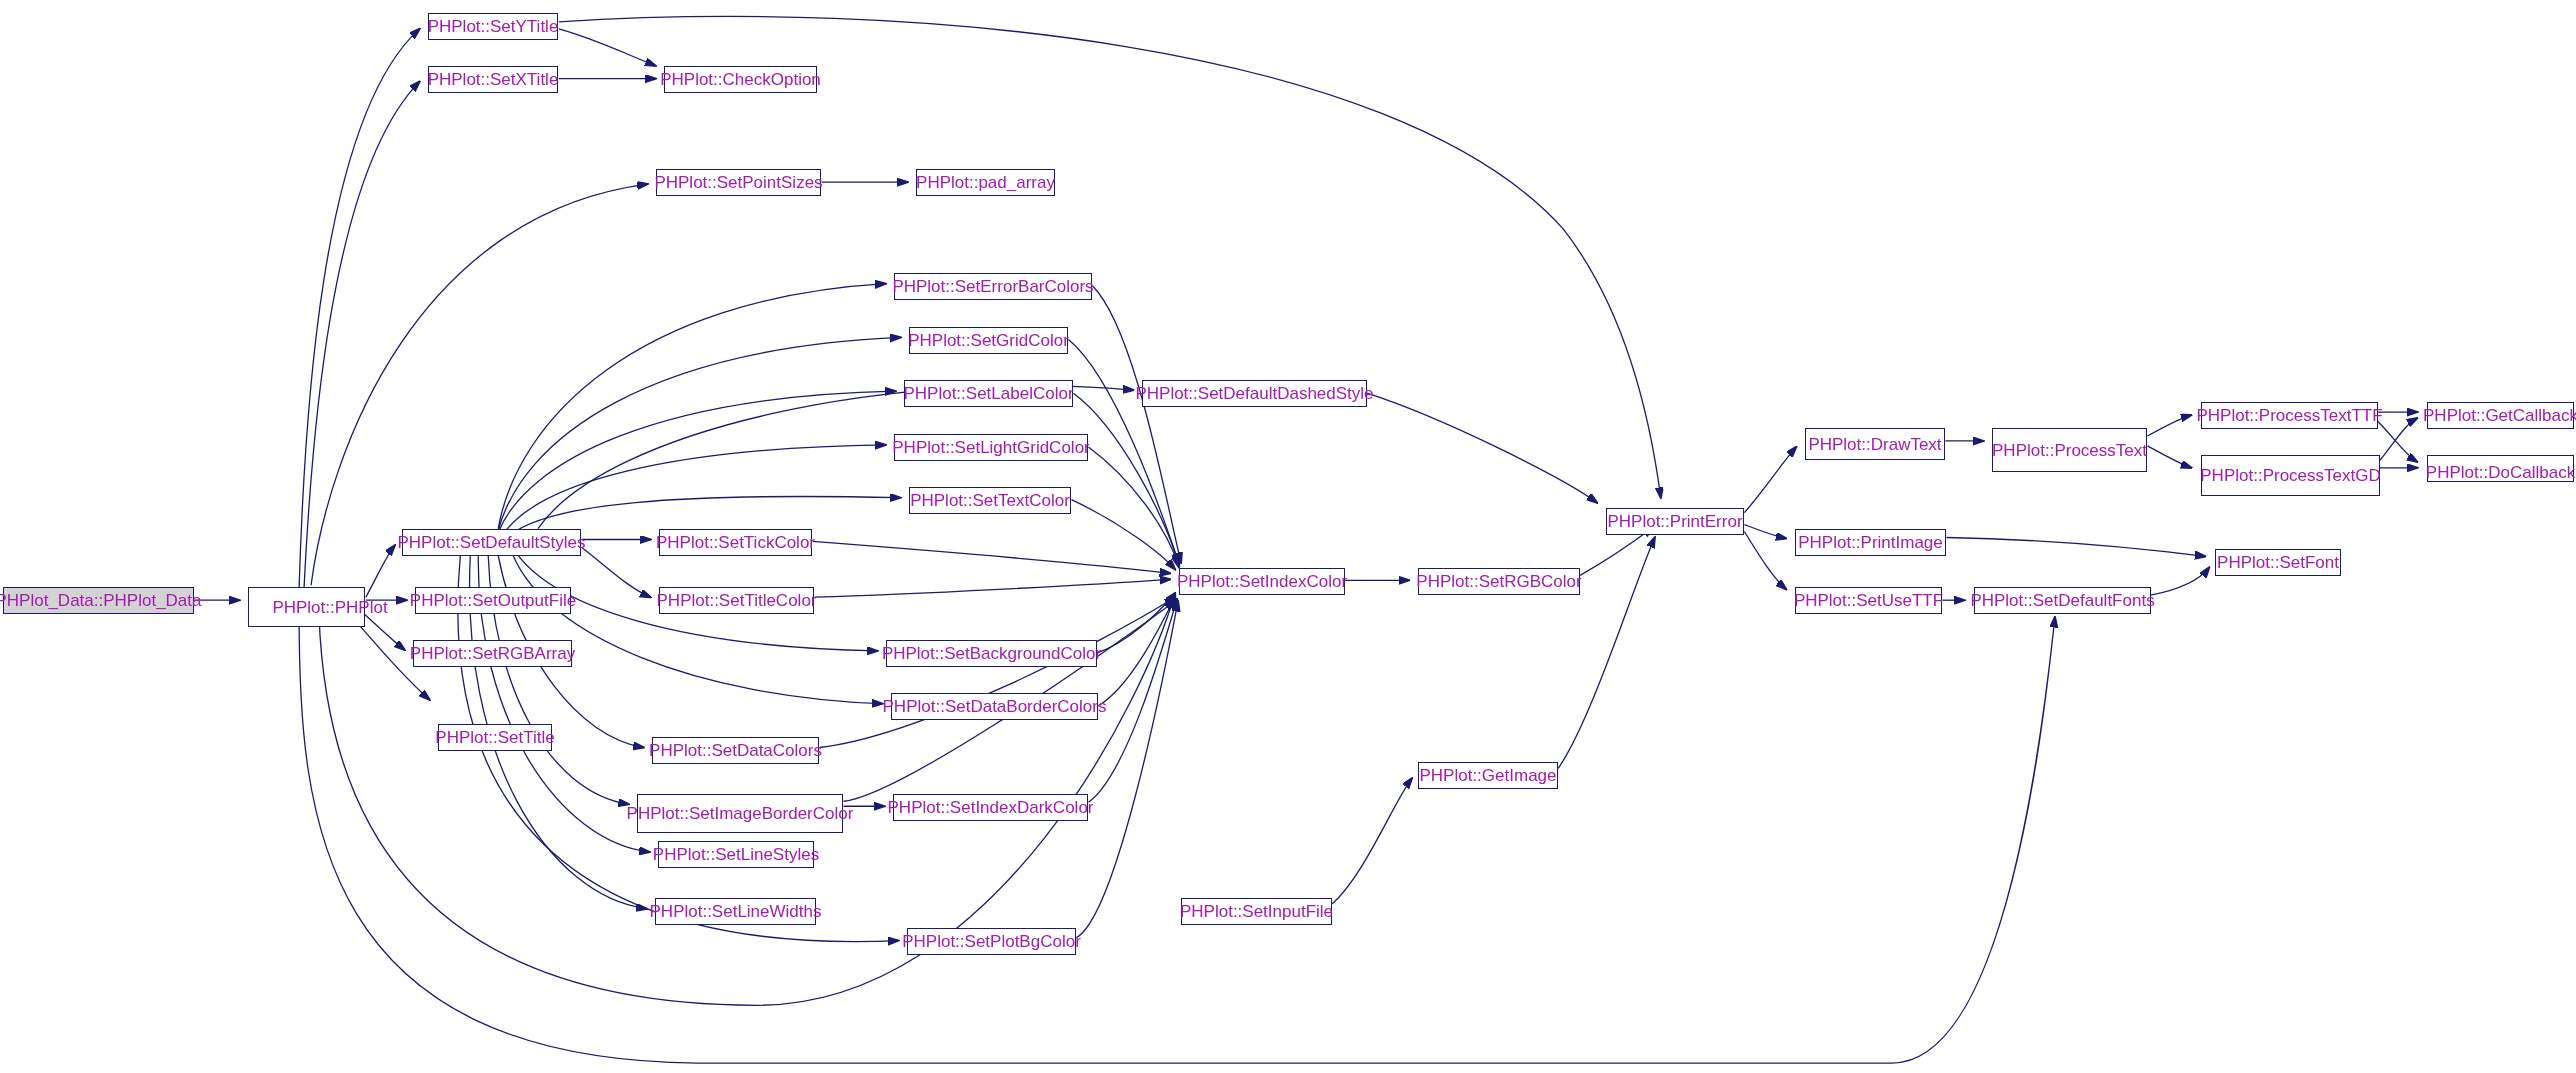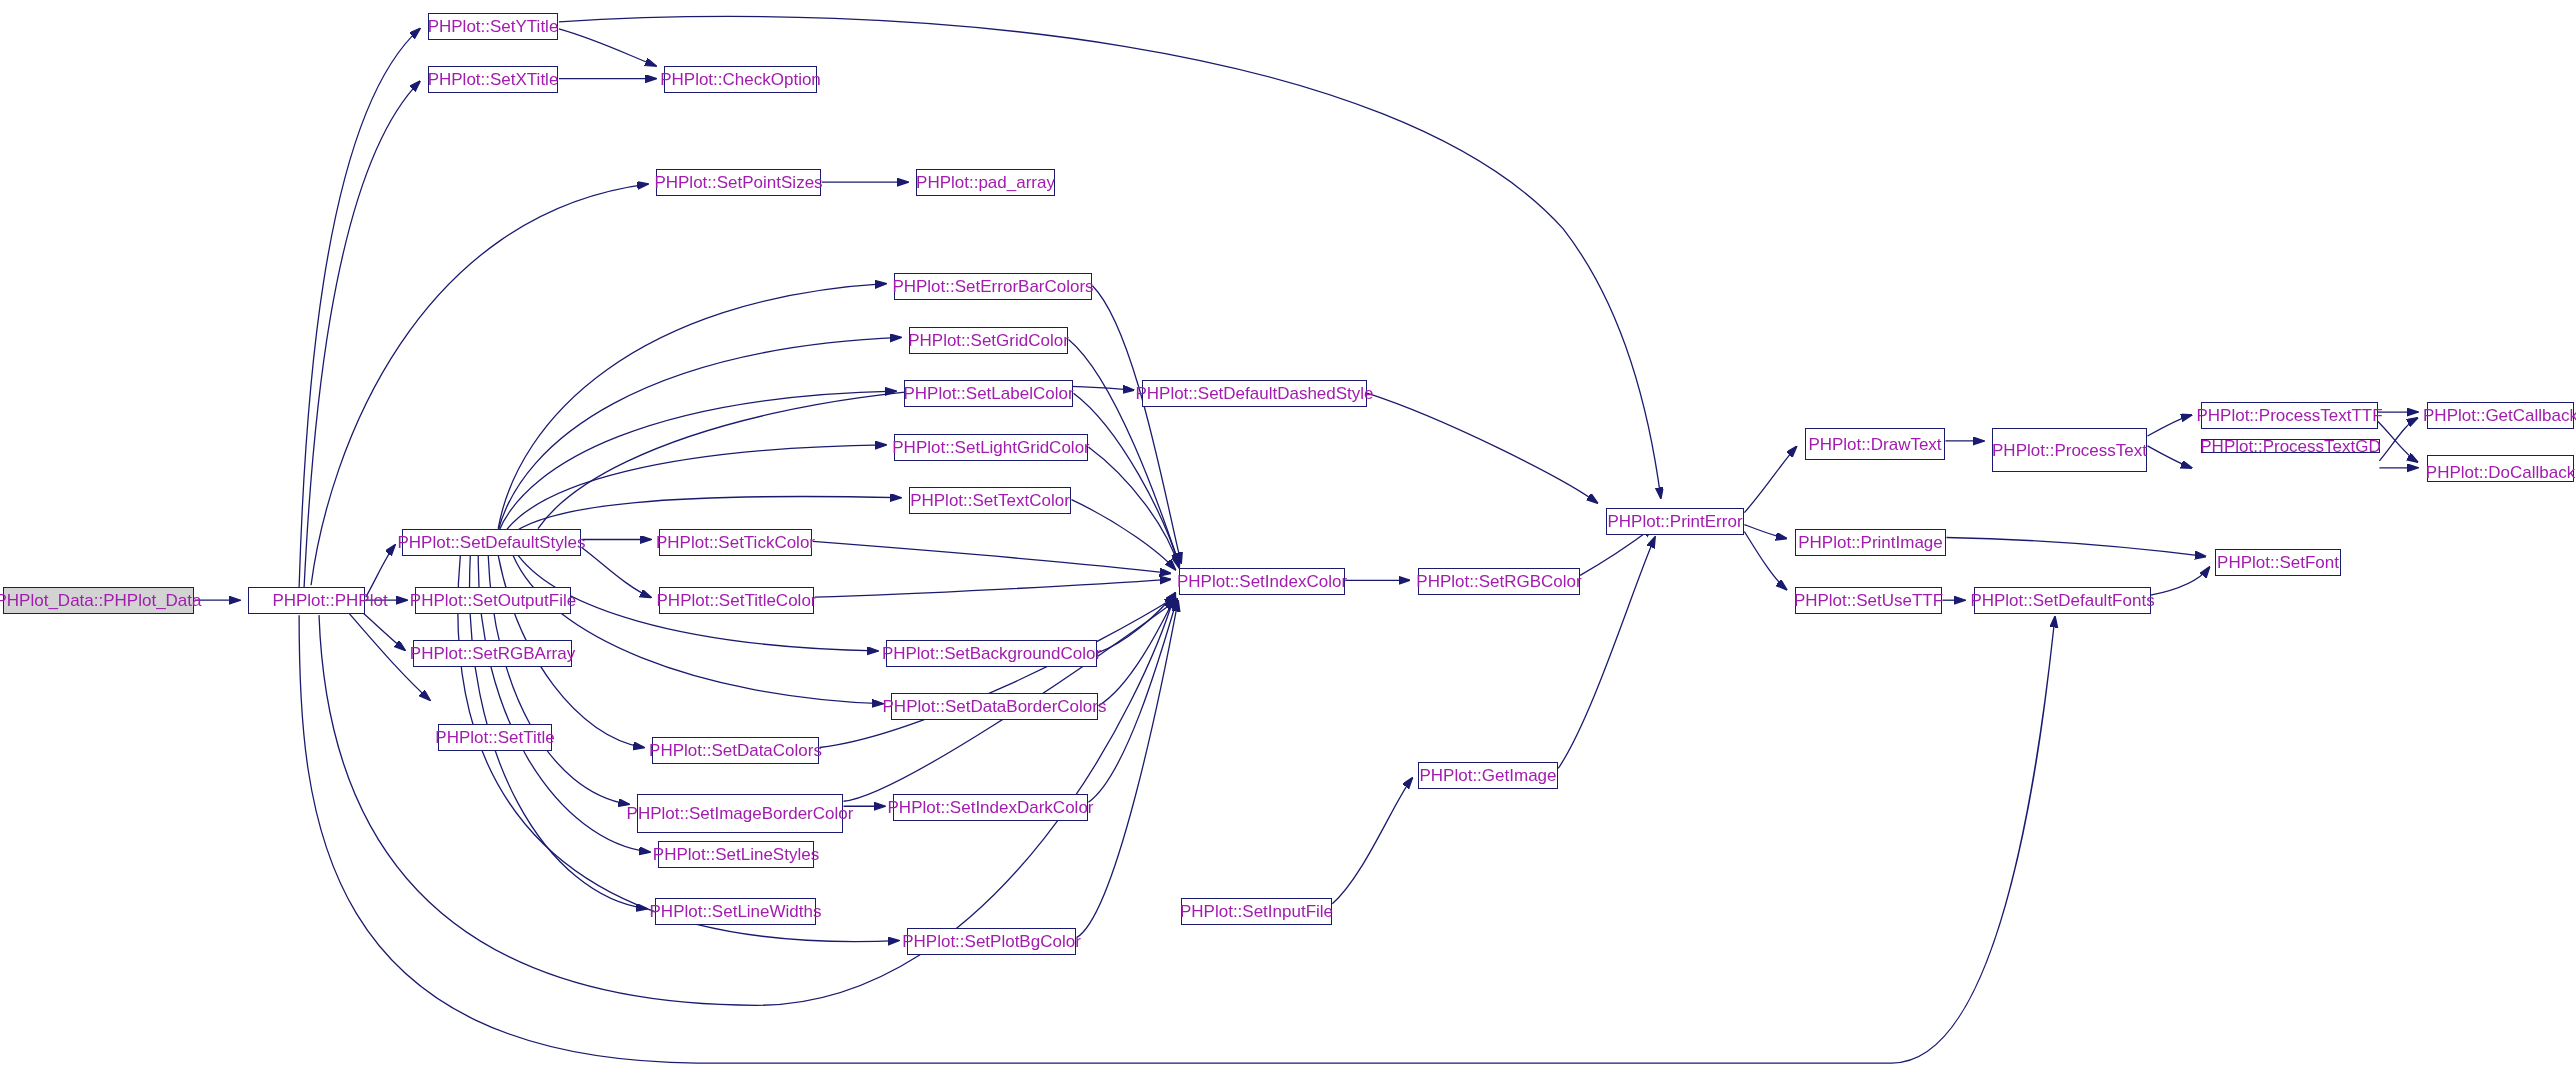--- a/index.html
+++ b/index.html
@@ -146,21 +146,21 @@
 
       <path d="M1338,908 C1370,880 1400,805 1418,782" marker-end="url(#arrow)"></path>
 
       <path d="M1565,772 C1600,720 1640,590 1662,540" marker-end="url(#arrow)"></path>
     </g>
   </svg>
 
   <div class="node root" style="left:3px; top:587px; width:191px; height:27px;">
       <span>PHPlot_Data::PHPlot_Data</span>
     </div>
-  <div class="node" style="left:248px; top:587px; width:117px; height:27px;padding-left:47px;">
+  <div class="node" style="left:248px; top:587px; width:117px; height:40px;padding-left:47px;">
       <span>PHPlot::PHPlot</span>
     </div>
   <div class="node" style="left:428px; top:13px; width:130px; height:27px;">
       <span>PHPlot::SetYTitle</span>
     </div>
   <div class="node" style="left:428px; top:66px; width:130px; height:27px;">
       <span>PHPlot::SetXTitle</span>
     </div>
   <div class="node" style="left:664px; top:66px; width:153px; height:27px;">
       <span>PHPlot::CheckOption</span>
@@ -212,21 +212,21 @@
     </div>
   <div class="node" style="left:1992px; top:428px; width:155px; height:44px;">
       <span>PHPlot::ProcessText</span>
     </div>
   <div class="node" style="left:2201px; top:402px; width:177px; height:27px;">
       <span>PHPlot::ProcessTextTTF</span>
     </div>
   <div class="node" style="left:2427px; top:402px; width:147px; height:27px;">
       <span>PHPlot::GetCallback</span>
     </div>
-  <div class="node" style="left:2201px; top:439px; width:179px; height:14px;">
+  <div class="node" style="left:2201px; top:455px; width:179px; height:41px;">
       <span>PHPlot::ProcessTextGD</span>
     </div>
   <div class="node" style="left:2427px; top:455px; width:147px; height:27px;align-items:flex-end;">
       <span>PHPlot::DoCallback</span>
     </div>
   <div class="node" style="left:1795px; top:529px; width:151px; height:27px;">
       <span>PHPlot::PrintImage</span>
     </div>
   <div class="node" style="left:2215px; top:549px; width:126px; height:27px;">
       <span>PHPlot::SetFont</span>

